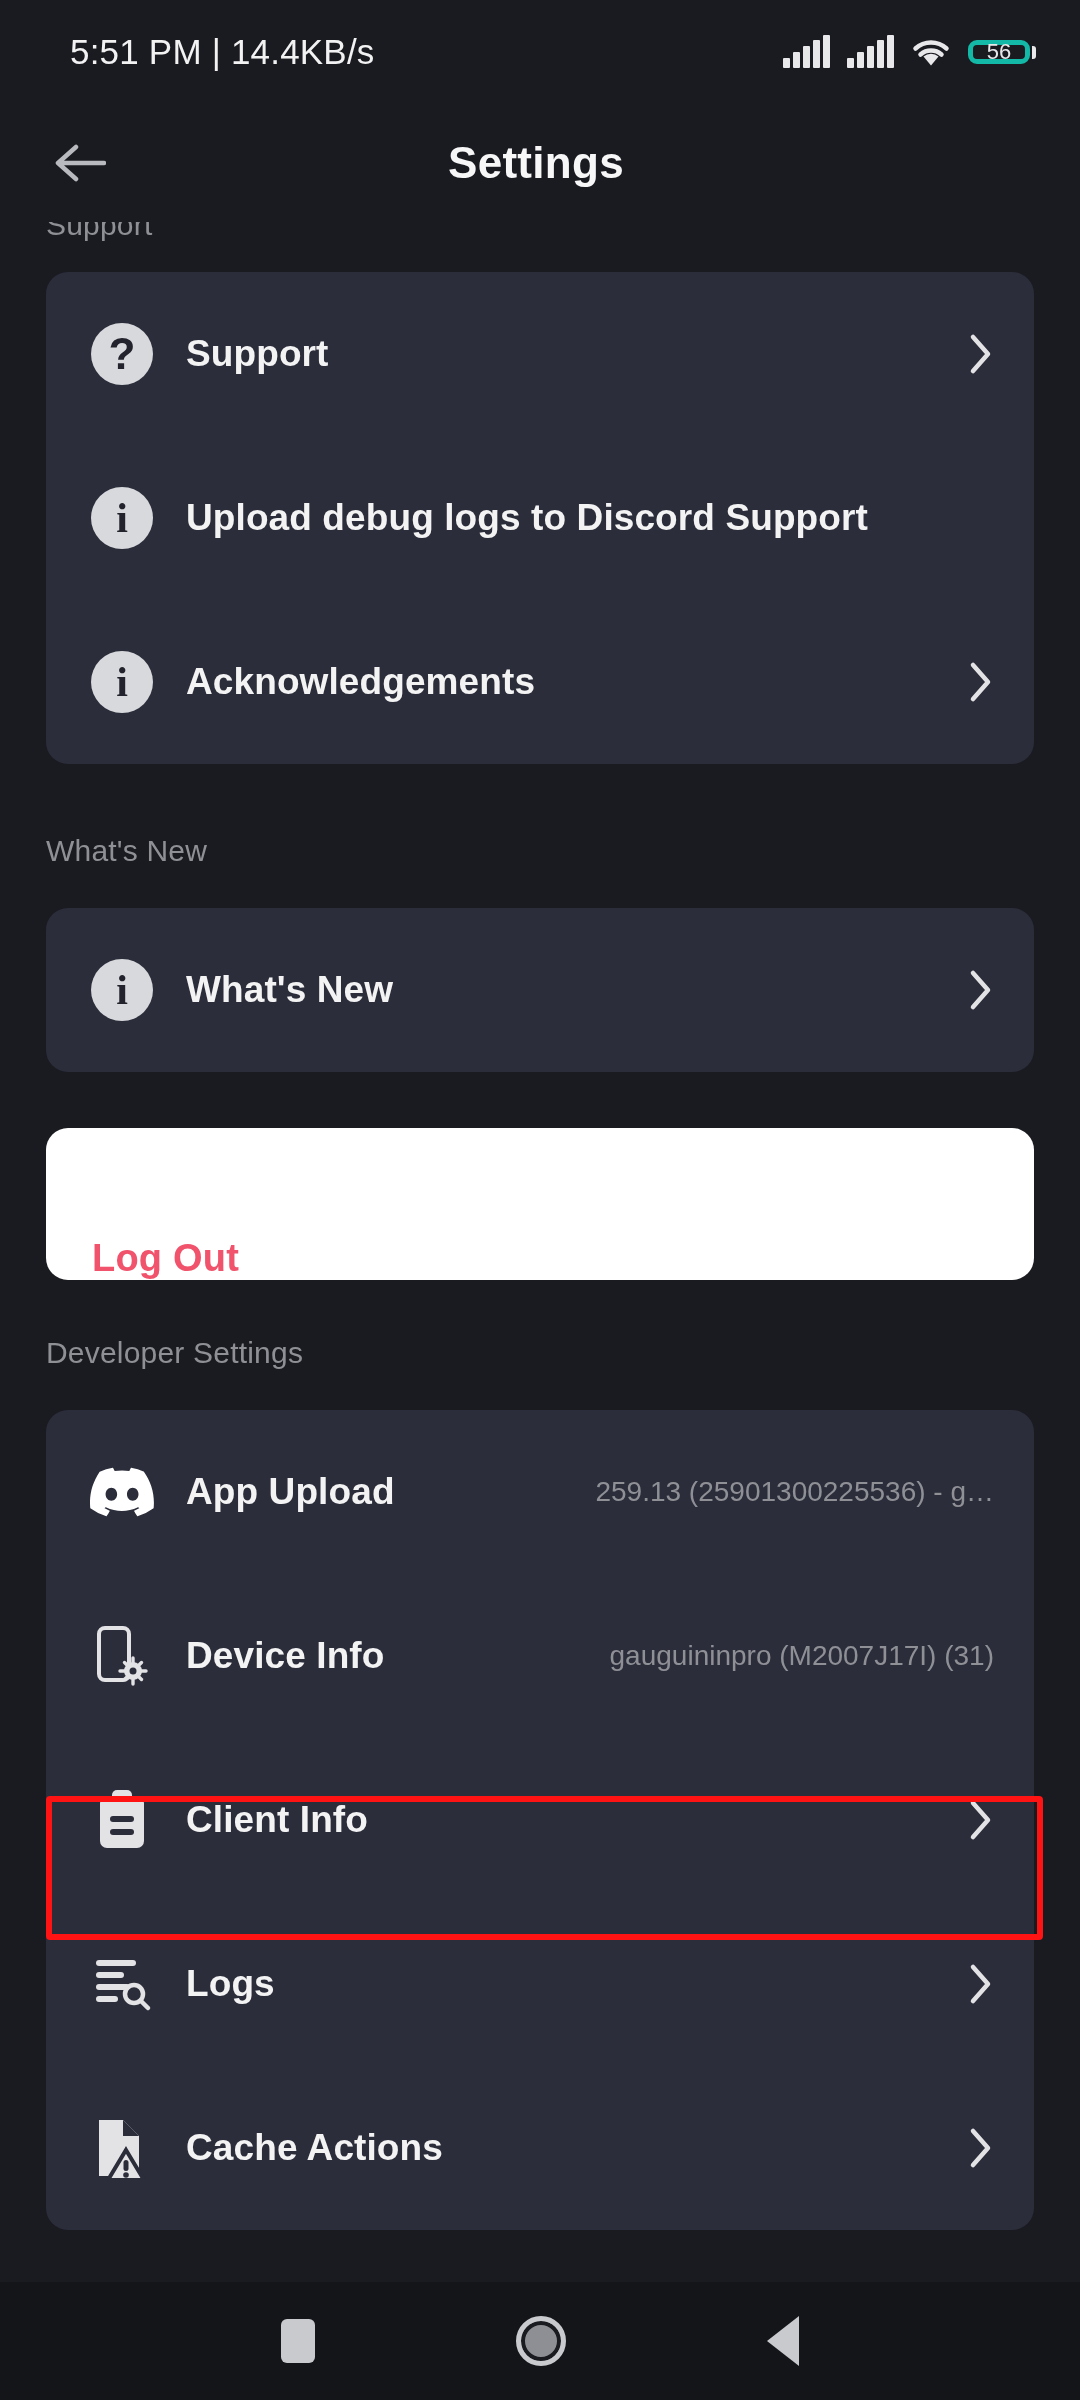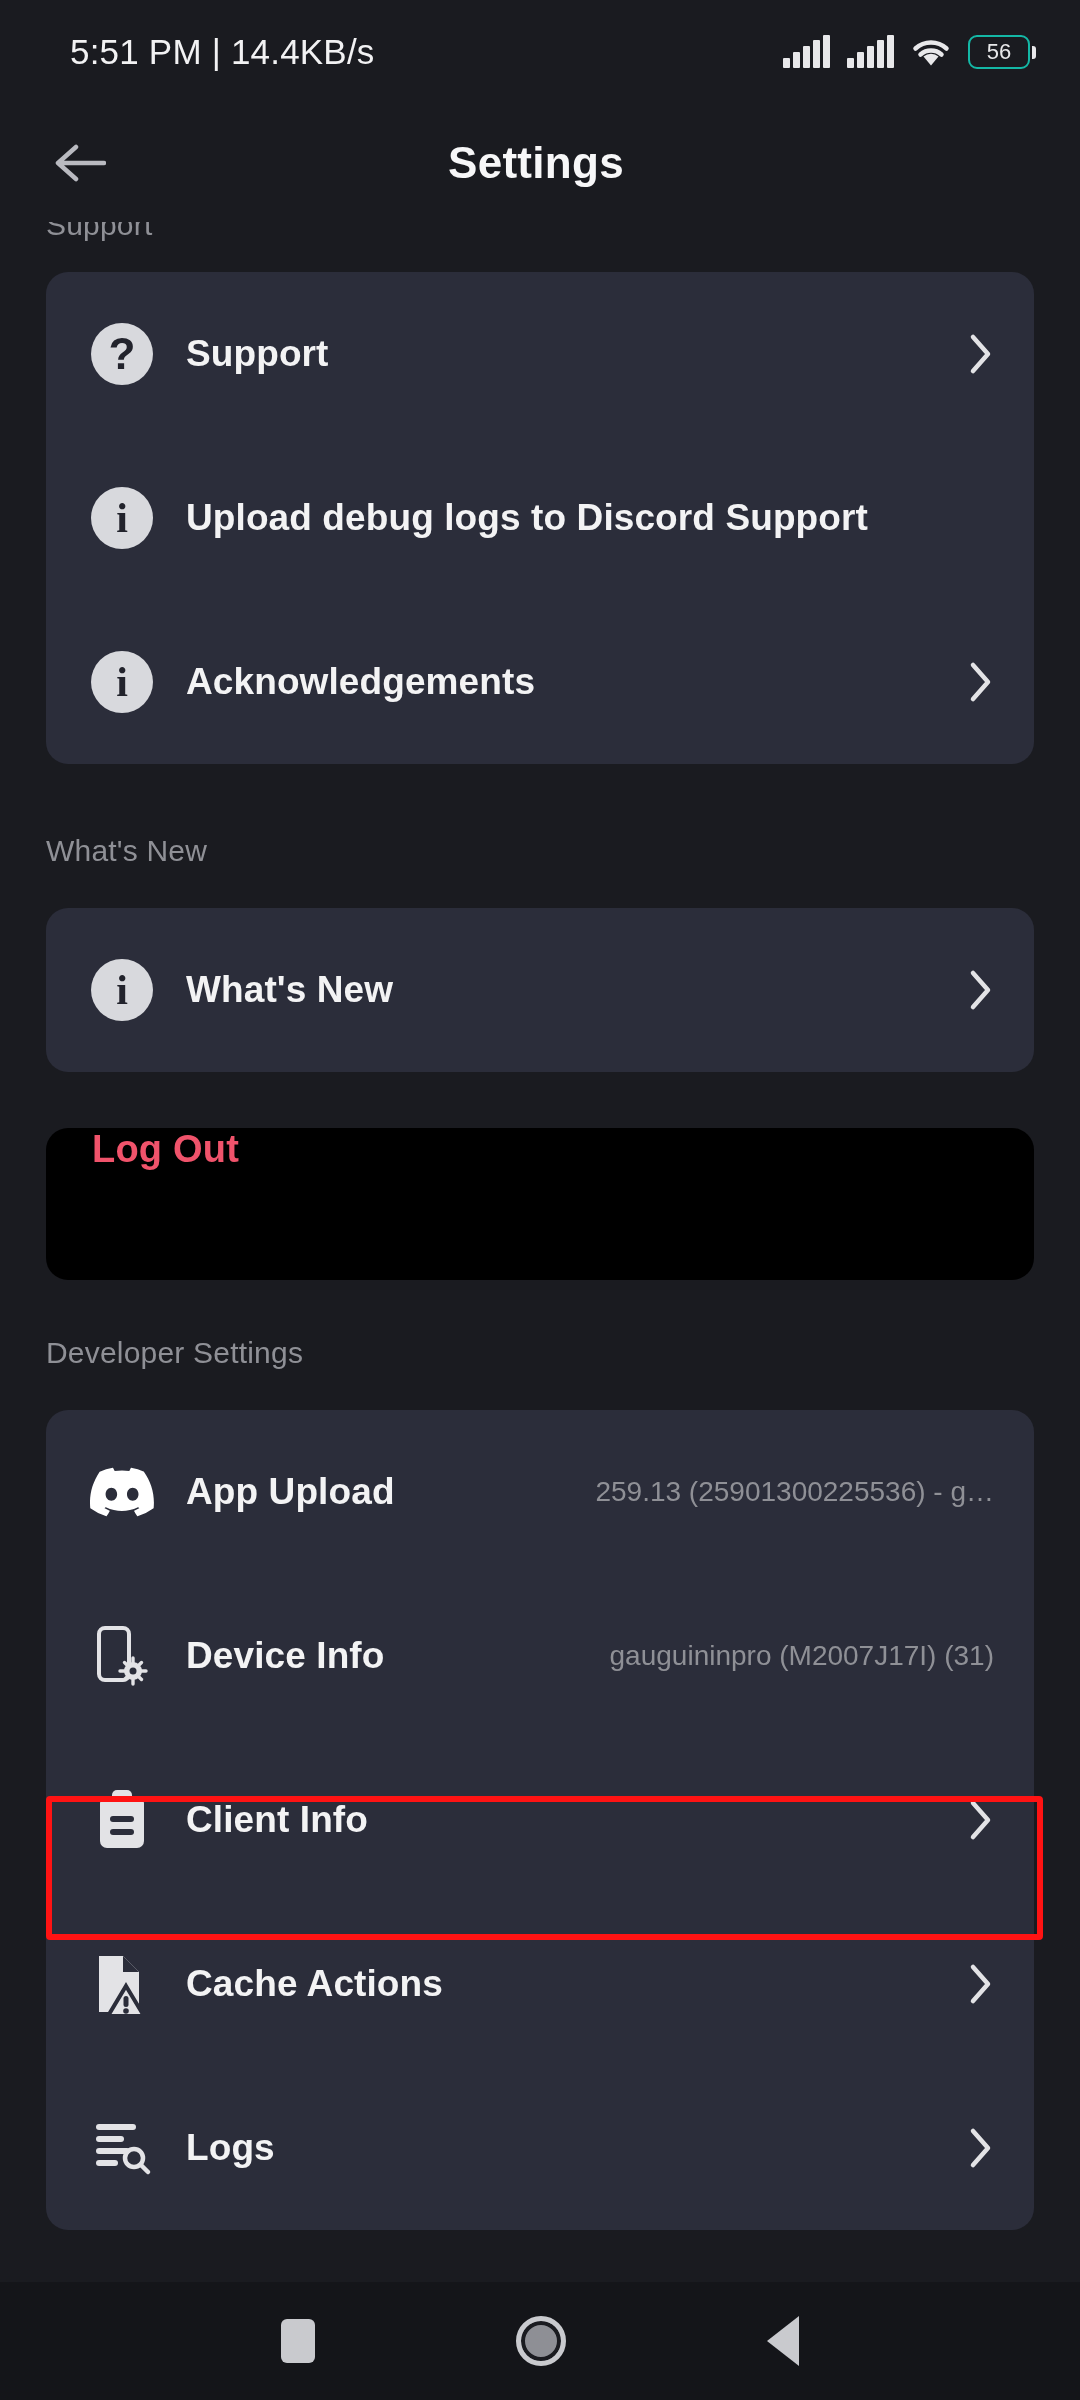--- a/index.html
+++ b/index.html
@@ -33,21 +33,21 @@
   .sig i:nth-child(2){ height:16px; }
   .sig i:nth-child(3){ height:22px; }
   .sig i:nth-child(4){ height:28px; }
   .sig i:nth-child(5){ height:33px; }
   .wifi { position:relative; width:40px; height:32px; }
   .wifi svg { display:block; }
   .battery {
     position:relative; display:flex; align-items:center;
   }
   .battery .shell {
-    width:62px; height:34px; border:2px solid #14b8a6; border-radius:9px;
+    width:62px; height:24px; border:5px solid #14b8a6; border-radius:9px;
     display:flex; align-items:center; justify-content:center;
   }
   .battery .nub {
     width:4px; height:13px; background:#e8e8ea;
     border-radius:0 3px 3px 0; margin-left:2px;
   }
   .battery .lvl { color:#e8e8ea; font-size:22px; line-height:1; font-weight:500; }
 
   
   .appbar {
@@ -94,22 +94,22 @@
   }
   .row .val {
     color:#8f9096; font-size:28px; font-weight:400;
     margin-left:auto; padding-left:26px;
     white-space:nowrap; overflow:hidden; text-overflow:ellipsis;
     max-width:540px; text-align:right;
   }
   .row .chev { margin-left:auto; padding-left:20px; display:flex; align-items:center; }
 
   .logout-card {
-    margin:0 46px; background:#000000; border-radius:22px;
-    height:152px; display:flex; align-items:flex-start; padding:0 46px;
+    margin:0 46px; background:#ffffff; border-radius:22px;
+    height:152px; display:flex; align-items:flex-end; padding:0 46px;
   }
   .logout-card .lbl {
     color:#f0536b; font-size:38px; font-weight:700; letter-spacing:.2px;
   }
 
   
   .glyph-circle {
     width:62px; height:62px; border-radius:50%;
     background:#d8d9dd; color:#22232c;
     display:flex; align-items:center; justify-content:center;
@@ -315,57 +315,57 @@
         <span class="lbl">Client Info</span>
         <span class="chev">
           <svg width="26" height="44" viewBox="0 0 26 44">
             <path d="M5 5 L20 22 L5 39" stroke="#e3e3e6" stroke-width="4.5" fill="none" stroke-linecap="round" stroke-linejoin="round"></path>
           </svg>
         </span>
       </div>
 
       <div class="row">
         <span class="ic">
-          <svg width="58" height="64" viewBox="0 0 58 64">
-            <path d="M6 4 h24 l16 16 v40 h-40 z" fill="#e3e3e6"></path>
-            <path d="M30 4 v16 h16 z" fill="#2b2d3a"></path>
-            <path d="M33 34 L51 64 L15 64 Z" fill="#e3e3e6" stroke="#2b2d3a" stroke-width="4"></path>
-            <rect x="30.5" y="44" width="5" height="11" rx="2.5" fill="#2b2d3a"></rect>
-            <circle cx="33" cy="59" r="2.8" fill="#2b2d3a"></circle>
-          </svg>
-        </span>
-        <span class="lbl">Cache Actions</span>
-        <span class="chev">
-          <svg width="26" height="44" viewBox="0 0 26 44">
-            <path d="M5 5 L20 22 L5 39" stroke="#e3e3e6" stroke-width="4.5" fill="none" stroke-linecap="round" stroke-linejoin="round"></path>
-          </svg>
-        </span>
-      </div>
-
-      <div class="row">
-        <span class="ic">
           <svg width="60" height="60" viewBox="0 0 60 60">
             <g fill="#e3e3e6">
               <rect x="4" y="6" width="40" height="6" rx="3"></rect>
               <rect x="4" y="18" width="28" height="6" rx="3"></rect>
               <rect x="4" y="30" width="34" height="6" rx="3"></rect>
               <rect x="4" y="42" width="22" height="6" rx="3"></rect>
             </g>
             <circle cx="42" cy="40" r="9" stroke="#e3e3e6" stroke-width="4.5" fill="none"></circle>
             <line x1="49" y1="47" x2="56" y2="54" stroke="#e3e3e6" stroke-width="4.5" stroke-linecap="round"></line>
           </svg>
         </span>
         <span class="lbl">Logs</span>
         <span class="chev">
           <svg width="26" height="44" viewBox="0 0 26 44">
             <path d="M5 5 L20 22 L5 39" stroke="#e3e3e6" stroke-width="4.5" fill="none" stroke-linecap="round" stroke-linejoin="round"></path>
           </svg>
         </span>
       </div>
 
+      <div class="row">
+        <span class="ic">
+          <svg width="58" height="64" viewBox="0 0 58 64">
+            <path d="M6 4 h24 l16 16 v40 h-40 z" fill="#e3e3e6"></path>
+            <path d="M30 4 v16 h16 z" fill="#2b2d3a"></path>
+            <path d="M33 34 L51 64 L15 64 Z" fill="#e3e3e6" stroke="#2b2d3a" stroke-width="4"></path>
+            <rect x="30.5" y="44" width="5" height="11" rx="2.5" fill="#2b2d3a"></rect>
+            <circle cx="33" cy="59" r="2.8" fill="#2b2d3a"></circle>
+          </svg>
+        </span>
+        <span class="lbl">Cache Actions</span>
+        <span class="chev">
+          <svg width="26" height="44" viewBox="0 0 26 44">
+            <path d="M5 5 L20 22 L5 39" stroke="#e3e3e6" stroke-width="4.5" fill="none" stroke-linecap="round" stroke-linejoin="round"></path>
+          </svg>
+        </span>
+      </div>
+
     </div>
 
   </div>
 
   <div class="hl-box" style="left:46px; top:1796px; width:997px; height:144px;"></div>
 
   <div class="navbar">
     <span class="nav-recents"></span>
     <span class="nav-home"></span>
     <span class="nav-back"></span>

